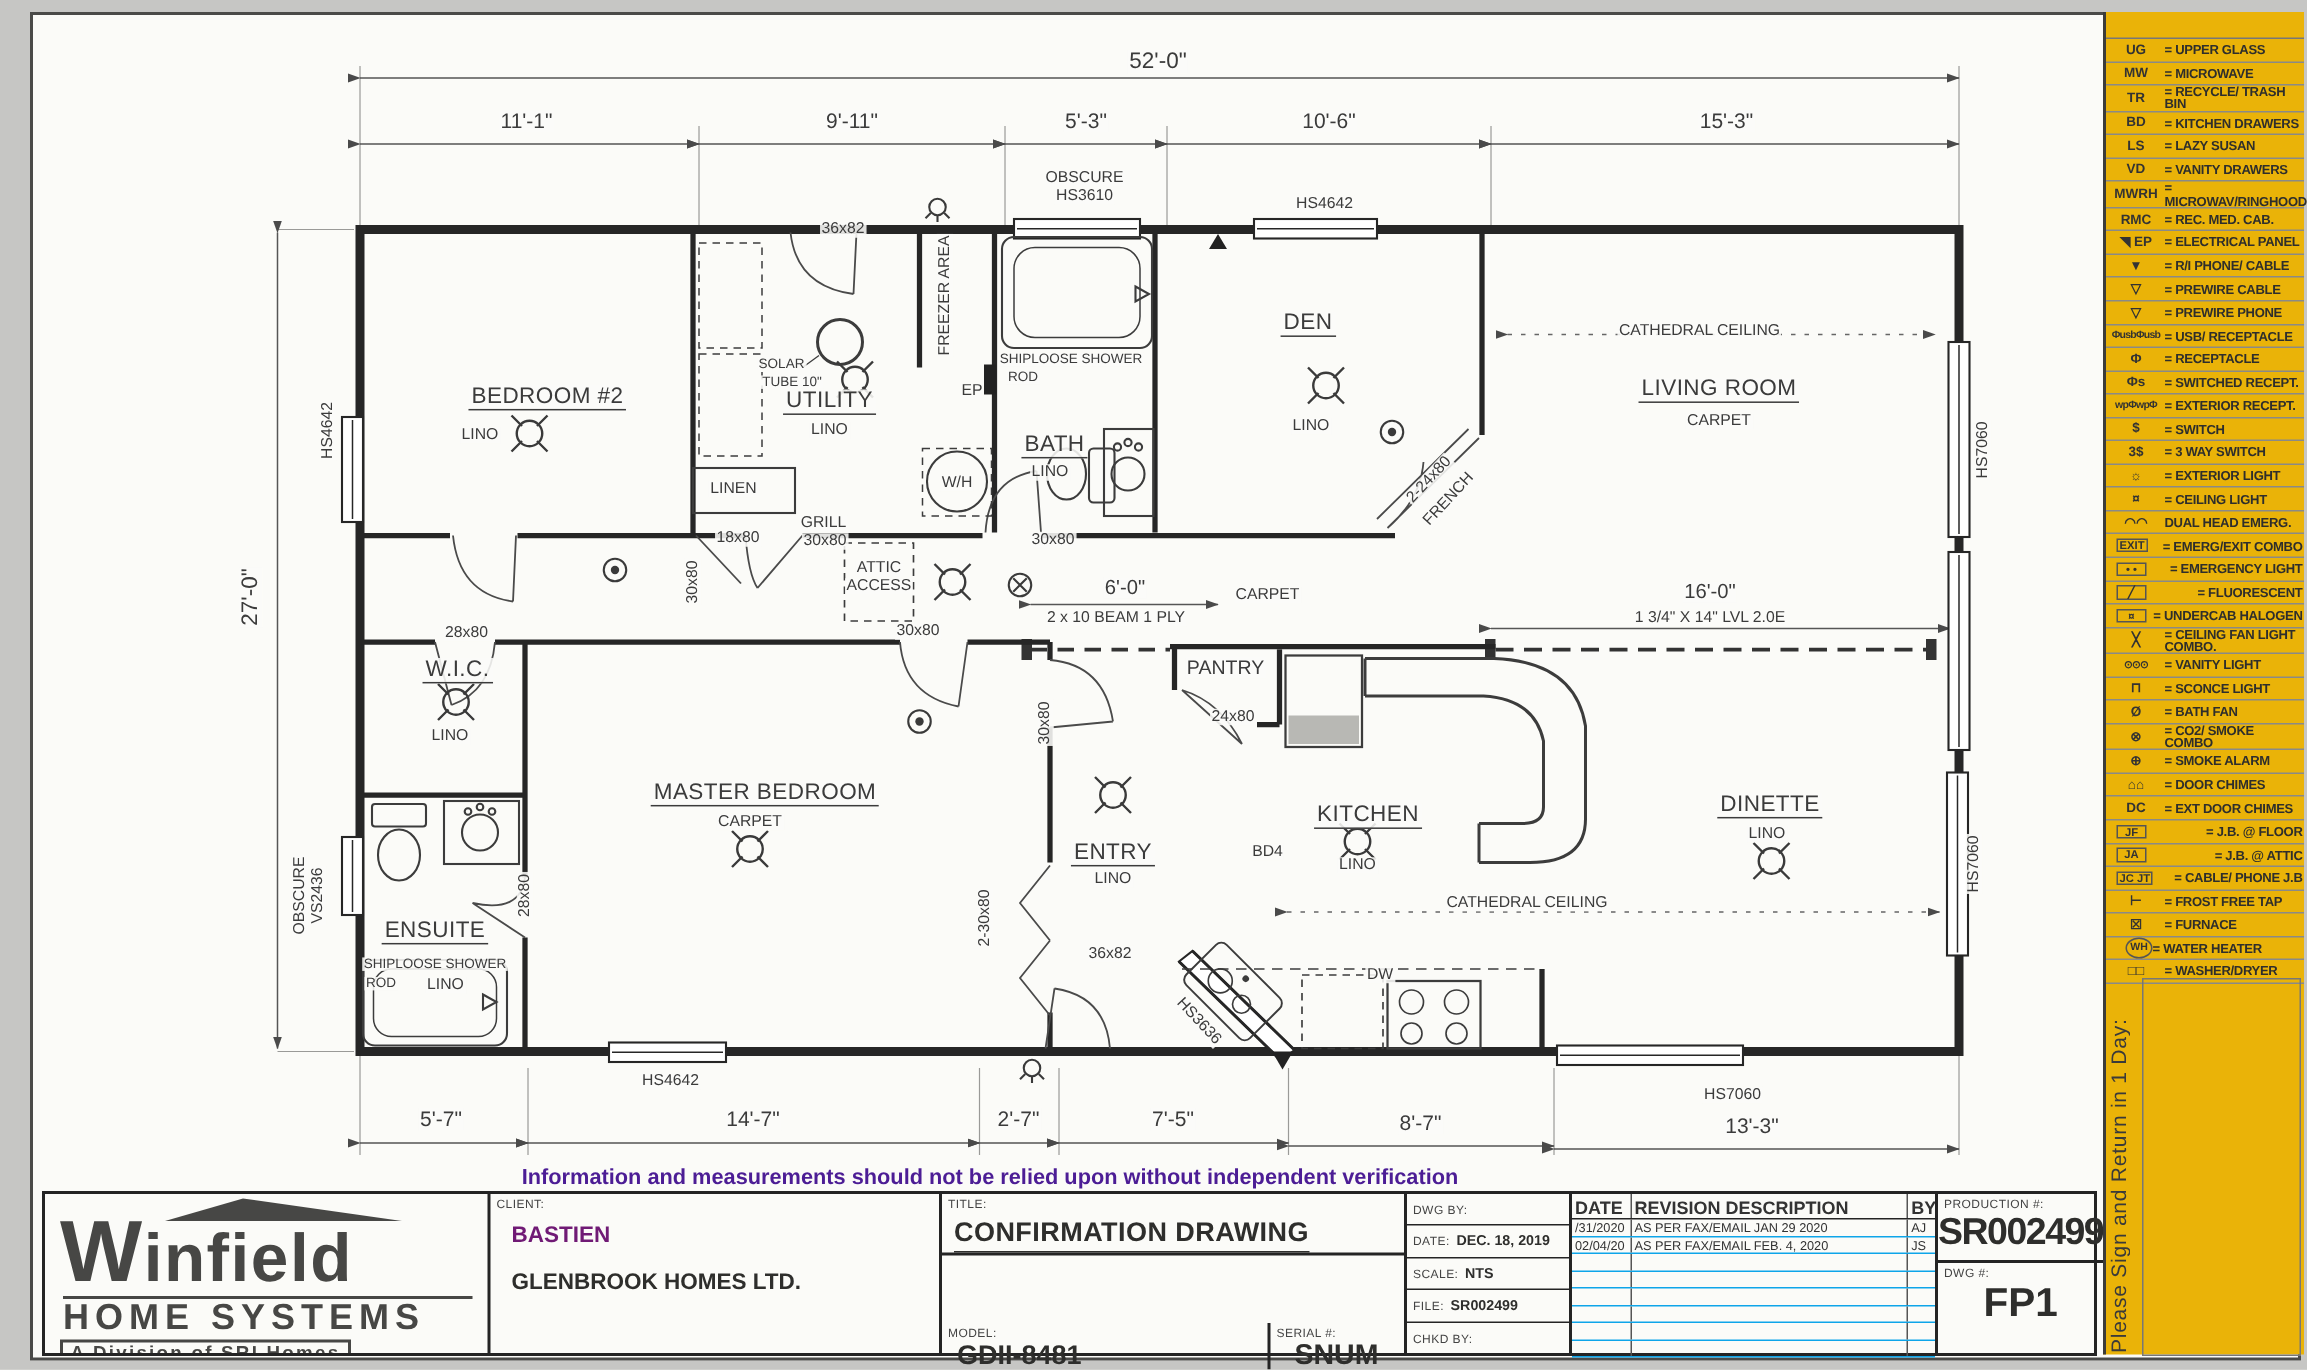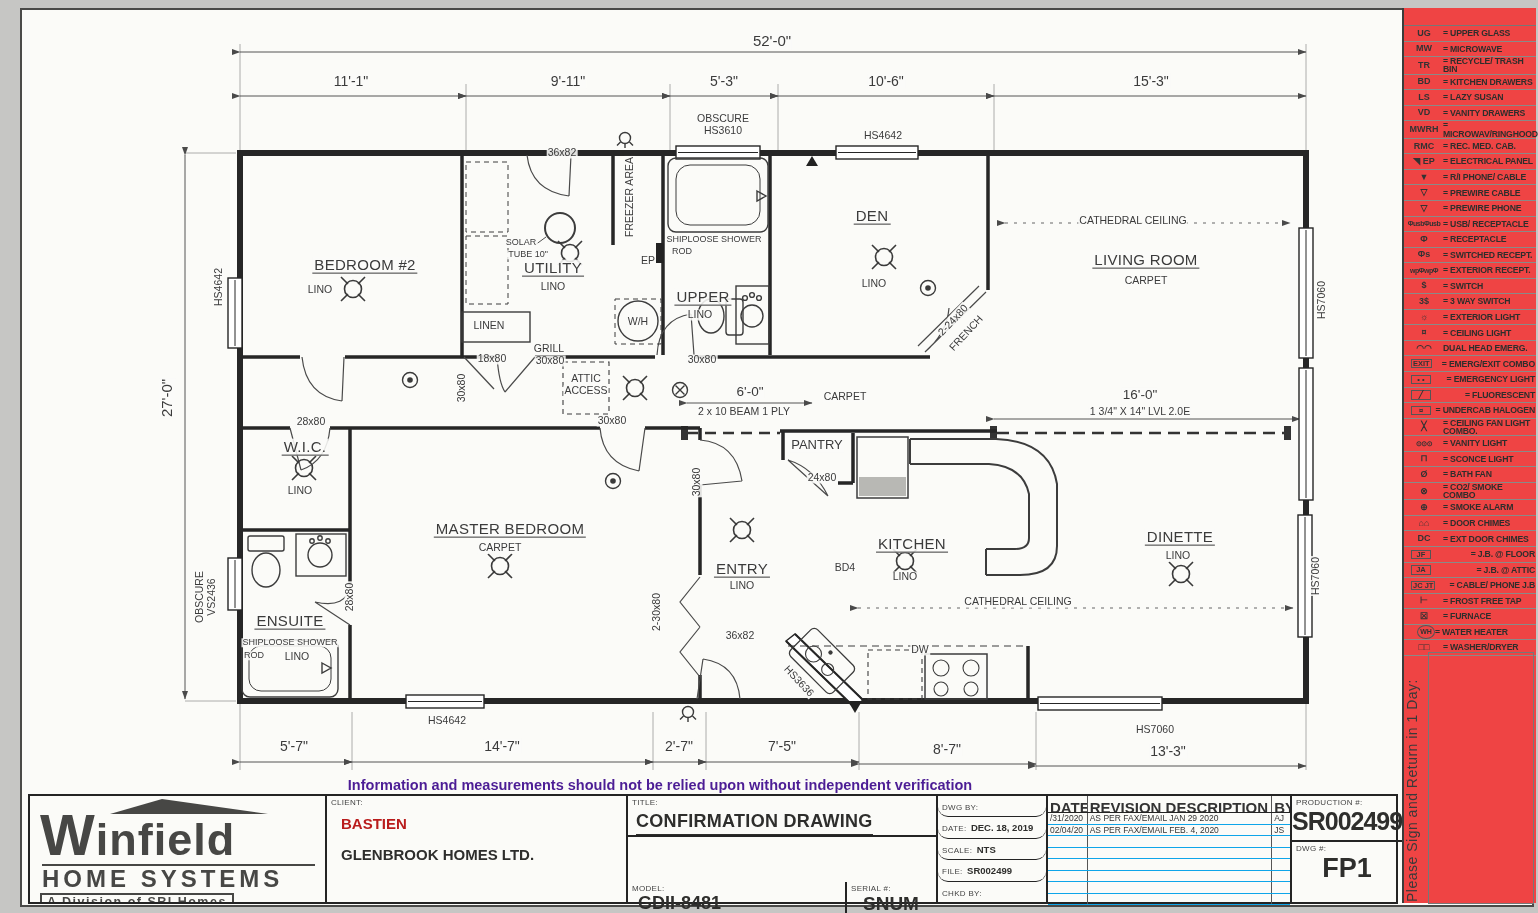--- a/index.html
+++ b/index.html
@@ -16,21 +16,21 @@
   .sm{font-size:10.5px;}
   .xs{font-size:9px;}
   .dim{font-size:14px;}
   .dimL{font-size:15px;}
   .dim2{font-size:13.5px;}
   
   .disclaimer{position:absolute;left:660px;top:785px;transform:translate(-50%,-50%);
               font-size:14.5px;font-weight:bold;color:#4c1d95;white-space:nowrap;}
   
   #legend{position:absolute;left:1402px;top:8px;width:132px;height:895px;
-          border-left:2px solid #3c3c3a;background:#ef4444;}
+          border-left:2px solid #3c3c3a;background:#eab308;}
   #legend-rows{margin-top:17px;border-top:1px solid #777;}
   .lg-row{display:flex;align-items:center;min-height:15.55px;border-bottom:1px solid #8a8a88;
           box-sizing:border-box;padding:0 1px;}
   .lg-sym{width:38px;flex:none;text-align:center;font-size:9px;font-weight:700;color:#333;line-height:1;}
   .lg-sym.box{width:auto;min-width:16px;margin:0 auto 0 6px;border:1px solid #555;font-size:7.5px;padding:0 1px;}
   .lg-sym.circle{width:16px;height:12px;margin-left:12px;border:1px solid #555;border-radius:50%;
                  font-size:7px;line-height:12px;}
   .lg-sym.tiny{font-size:7px;letter-spacing:-0.5px;}
   .lg-lbl{font-size:8.7px;font-weight:600;letter-spacing:-0.2px;color:#2e2e2c;line-height:.95;}
   
@@ -49,42 +49,42 @@
         border-bottom:15px solid #474745;}
   .wname{font-size:45px;font-weight:800;color:#474745;letter-spacing:1px;line-height:1;
          margin:10px 0 0 10px;}
   .wname::first-letter{font-size:58px;}
   .wline1{font-size:24px;font-weight:700;color:#474745;letter-spacing:4px;margin:0 10px 0 12px;
           border-top:2.5px solid #474745;line-height:1.1;}
   .wline2{display:inline-block;font-size:12.5px;font-weight:700;color:#474745;letter-spacing:1.5px;
           border:2.5px solid #474745;padding:0 5px;margin:1px 0 0 10px;}
   
   #cell-client{width:301px;flex:none;}
-  .client-name{font-size:15px;font-weight:600;margin:8px 0 0 14px;color:#b91c1c;}
+  .client-name{font-size:15px;font-weight:600;margin:8px 0 0 14px;color:#701a75;}
   .client-co{font-size:15px;font-weight:600;margin:14px 0 0 14px;color:#2e2e2c;}
   
   #cell-title{width:310px;flex:none;display:flex;flex-direction:column;gap:45px;}
   .tt-top{height:67px;border-bottom:2px solid #242424;box-sizing:border-box;}
   .tt-title{font-size:18px;font-weight:600;color:#2e2e2c;margin:4px 0 0 8px;display:inline-block;
             border-bottom:1.6px solid #2e2e2c;padding-bottom:2px;letter-spacing:.3px;}
   .tt-bottom{flex:1;display:flex;}
   .tt-model{width:219px;border-right:2px solid #242424;box-sizing:border-box;}
   .tt-serial{flex:1;}
   .tt-model-val{font-size:18px;font-weight:700;margin:0 0 0 10px;color:#2e2e2c;}
   .tt-serial-val{font-size:19px;font-weight:700;margin:0 0 0 16px;color:#2e2e2c;}
   
   #cell-info{width:110px;flex:none;display:flex;flex-direction:column;}
-  .info-row{flex:1;border-bottom:1.5px solid #242424;box-sizing:border-box;overflow:hidden;border-radius:10px;}
+  .info-row{flex:1;border-bottom:1.5px solid #242424;box-sizing:border-box;overflow:hidden;}
   .info-row:last-child{border-bottom:none;}
   .info-row .cell-label{display:inline;}
   .info-val{font-size:9.5px;font-weight:700;color:#2e2e2c;}
   
   #cell-rev{width:244px;flex:none;font-size:8.5px;}
   .rev-row{display:flex;border-bottom:1px solid #0ea5e9;box-sizing:border-box;}
-  .rev-head{font-weight:700;font-size:15px;border-bottom:1.5px solid #242424;}
+  .rev-head{font-weight:700;font-size:12px;border-bottom:1.5px solid #242424;}
   .rev-c{box-sizing:border-box;padding:1px 2px;overflow:hidden;white-space:nowrap;line-height:1.15;}
   .c0{width:40px;border-right:1px solid #555;}
   .c1{width:186px;border-right:1px solid #555;}
   .c2{width:18px;}
   .rev-row:not(.rev-head){height:11.5px;}
   .rev-head{height:17px;}
   .rev-head .rev-c{padding-top:3px;}
   
   #cell-prod{flex:1;border-right:none;text-align:center;}
   .prod-num{font-size:25px;font-weight:700;color:#2e2e2c;letter-spacing:-1px;line-height:1;margin-top:2px;}
@@ -321,21 +321,21 @@
       <div class="plabel sm" style="left: 550px; top: 361px;">30x80</div>
       <div class="plabel sm" style="left: 492px; top: 359px;">18x80</div>
       <div class="plabel sm" style="left: 822px; top: 478px;">24x80</div>
       <div class="plabel sm" style="left: 657px; top: 612px; transform: translate(-50%, -50%) rotate(-90deg);">2-30x80</div>
       <div class="plabel sm" style="left: 953px; top: 320px; transform: translate(-50%, -50%) rotate(-47deg);">2-24x80</div>
       <div class="plabel sm" style="left: 966px; top: 333px; transform: translate(-50%, -50%) rotate(-47deg);">FRENCH</div>
       <div class="plabel rt" style="left: 365px; top: 265px;">BEDROOM #2</div>
       <div class="plabel sm" style="left: 320px; top: 290px;">LINO</div>
       <div class="plabel rt" style="left: 553px; top: 268px;">UTILITY</div>
       <div class="plabel sm" style="left: 553px; top: 287px;">LINO</div>
-      <div class="plabel rt" style="left: 703px; top: 297px;">UPPER</div>
+      <div class="plabel rt" style="left: 703px; top: 297px;">BATH</div>
       <div class="plabel sm" style="left: 700px; top: 315px;">LINO</div>
       <div class="plabel rt" style="left: 872px; top: 216px;">DEN</div>
       <div class="plabel sm" style="left: 874px; top: 284px;">LINO</div>
       <div class="plabel rt" style="left: 1146px; top: 260px;">LIVING ROOM</div>
       <div class="plabel sm" style="left: 1146px; top: 281px;">CARPET</div>
       <div class="plabel rt" style="left: 305px; top: 447px;">W.I.C.</div>
       <div class="plabel sm" style="left: 300px; top: 491px;">LINO</div>
       <div class="plabel rt" style="left: 510px; top: 529px;">MASTER BEDROOM</div>
       <div class="plabel sm" style="left: 500px; top: 548px;">CARPET</div>
       <div class="plabel rt" style="left: 290px; top: 621px;">ENSUITE</div>

